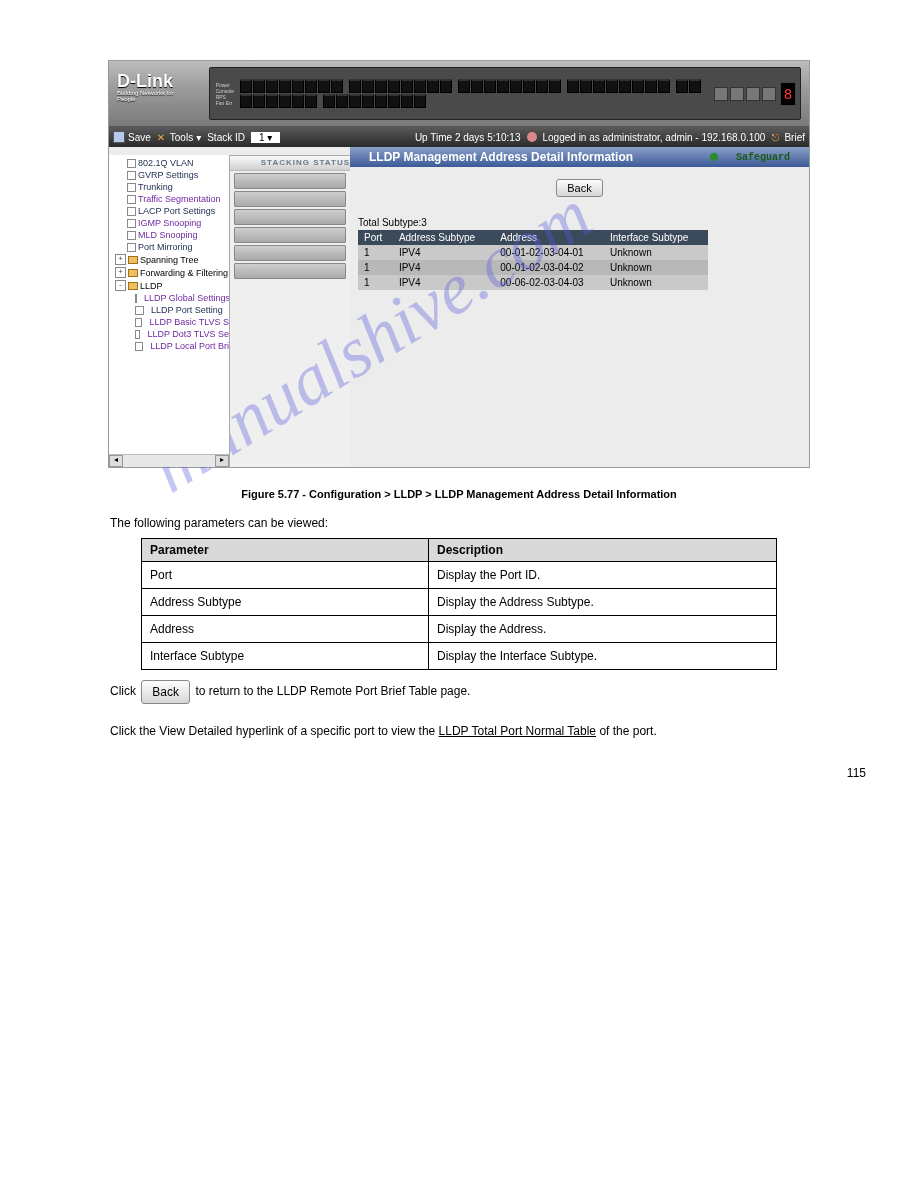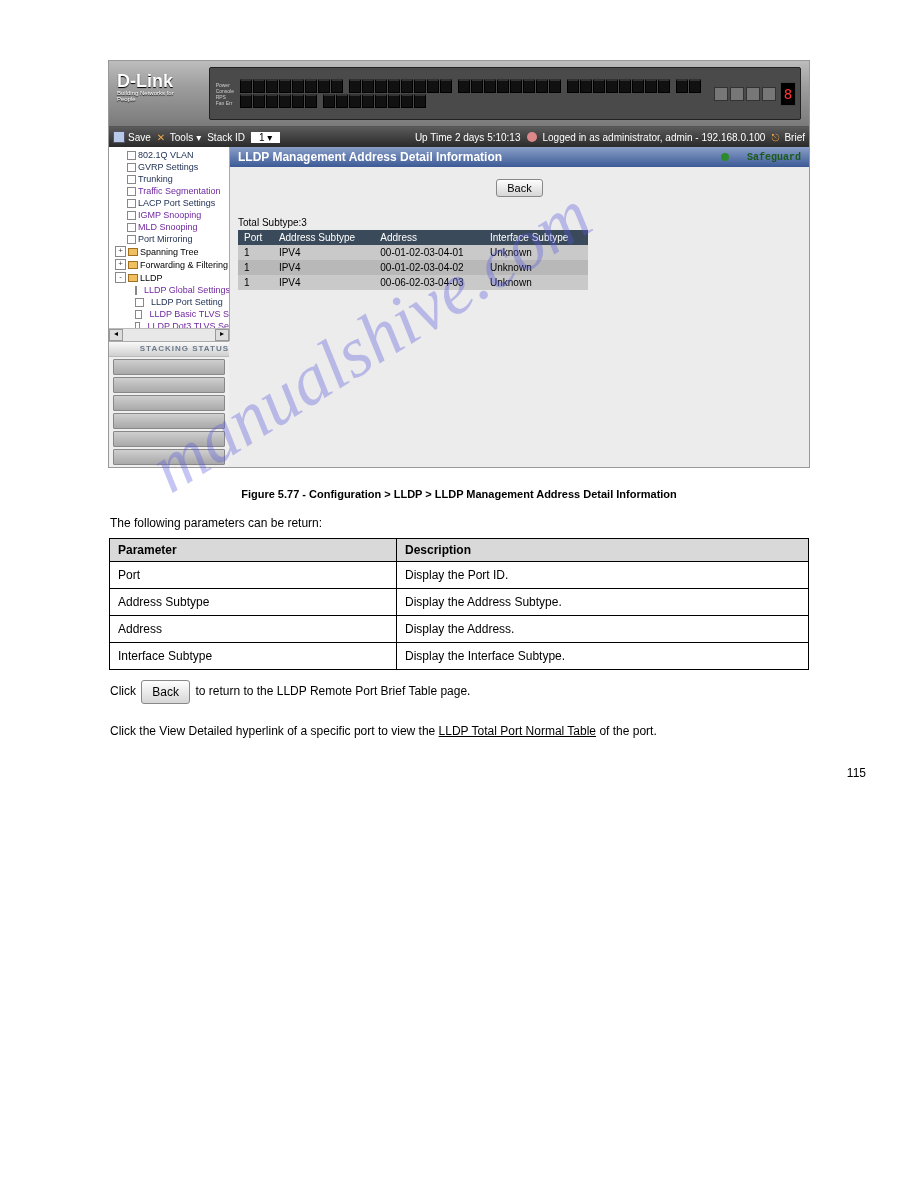--- a/index.html
+++ b/index.html
@@ -140,21 +140,21 @@
   }
   .content-pane {
     flex:1;
     background:#fafafa;
     display:flex; flex-direction:column;
   }
   .content-title {
     height:20px;
     background:linear-gradient(#8aa0c8,#3c5a96);
     color:#fff; font-size:12px; font-weight:bold;
-    display:flex; align-items:center; padding:0 8px;
+    display:flex; align-items:center; padding:0 19px;
     justify-content:space-between;
   }
   .safeguard { color:#1a5a1a; font-size:10px; display:flex; align-items:center; gap:18px;font-family:Liberation Mono, monospace;}
   .safeguard .dot{width:8px;height:8px;border-radius:50%;background:#2c8a2c;}
   .content-body { flex:1; padding:6px 8px; background:#ececec; }
   .back-wrap { text-align:center; margin:6px 0 20px; }
   .btn3d {
     display:inline-block; padding:2px 10px;
     background:linear-gradient(#fefefe,#d6d6d6);
     border:1px solid #888; border-radius:3px;
@@ -170,21 +170,21 @@
   table.data td { padding:2px 6px; }
   table.data tr.odd td { background:#c9c9c9; }
   table.data tr.even td { background:#b8b8b8; }
 
   
   .fig-caption { text-align:center; font-size:11px; font-weight:bold; margin:8px 0 16px; }
   .desc-text { font-size:12px; margin: 0 60px 8px 70px; }
 
   
   table.param {
-    width: 700px; margin: 6px auto 10px;
+    width: 636px; margin: 6px auto 10px;
     border-collapse:collapse; font-size:12px;
   }
   table.param th {
     background:#d9d9d9; border:1px solid #000; padding:4px 8px; text-align:left;
   }
   table.param td {
     border:1px solid #000; padding:6px 8px; vertical-align:top;
   }
   .param-col1 { width:270px; }
   .after-text { font-size:12px; margin:10px 60px 0 70px; line-height:1.5; }
@@ -315,21 +315,21 @@
       <span>Up Time 2 days 5:10:13</span>
       <span class="tb-icon" style="background:#d88;border-radius:50%;"></span>
       <span>Logged in as administrator, admin - 192.168.0.100</span>
       <span class="tb-btn">
         <span class="tb-icon orange">⎋</span>
         <span>Brief</span>
       </span>
     </div>
 
     <div class="split">
-      <div style="display:flex;flex-direction:column;">
+      <div style="display:flex;margin-top:8px;">
         <div class="tree-pane" style="flex:1;">
           <div class="tree-list" id="tree-list">
               <div class="tree-item">
                 <span class="doc-ico"></span>
                 <span>802.1Q VLAN</span>
               </div>
               <div class="tree-item">
                 <span class="doc-ico"></span>
                 <span>GVRP Settings</span>
               </div>
@@ -453,21 +453,21 @@
                 </tr>
               </tbody>
           </table>
         </div>
       </div>
     </div>
   </div>
 
   <div class="fig-caption">Figure 5.77 - Configuration &gt; LLDP &gt; LLDP Management Address Detail Information</div>
 
-  <div class="desc-text">The following parameters can be return:</div>
+  <div class="desc-text">The following parameters can be viewed:</div>
 
   <table class="param">
     <thead>
         <tr>
       <th class="param-col1">Parameter</th>
       <th>Description</th>
     </tr>
       </thead>
     <tbody id="param-body">
         <tr>

